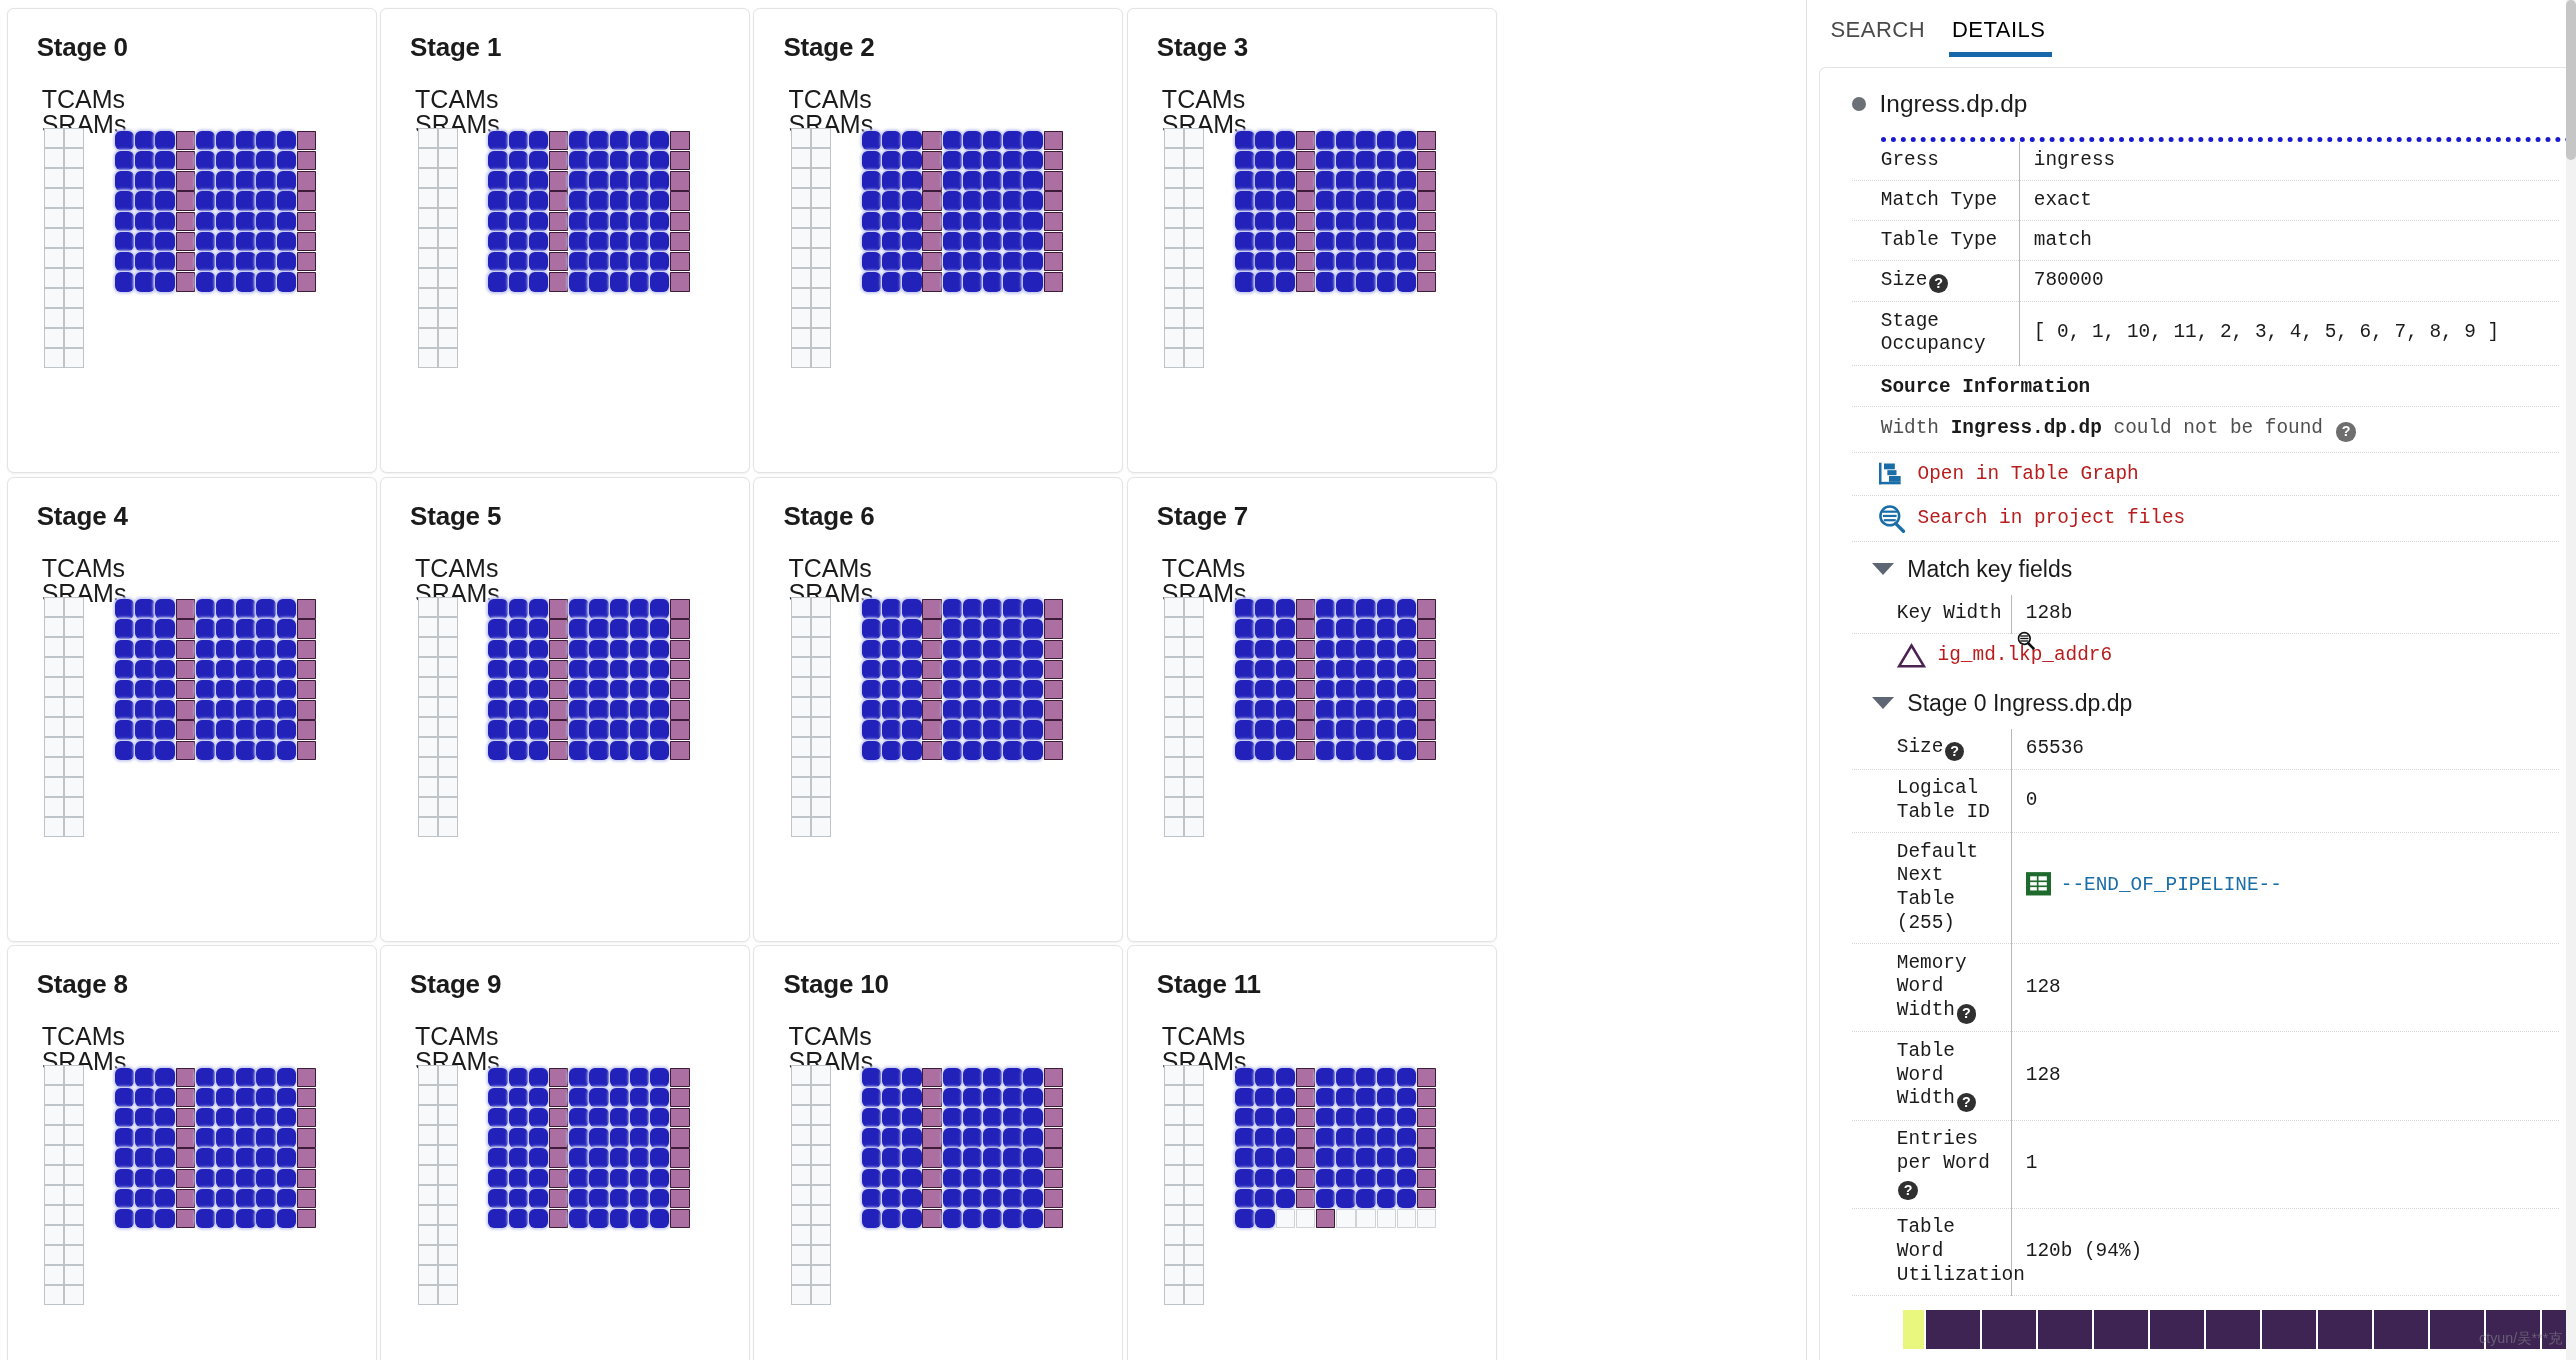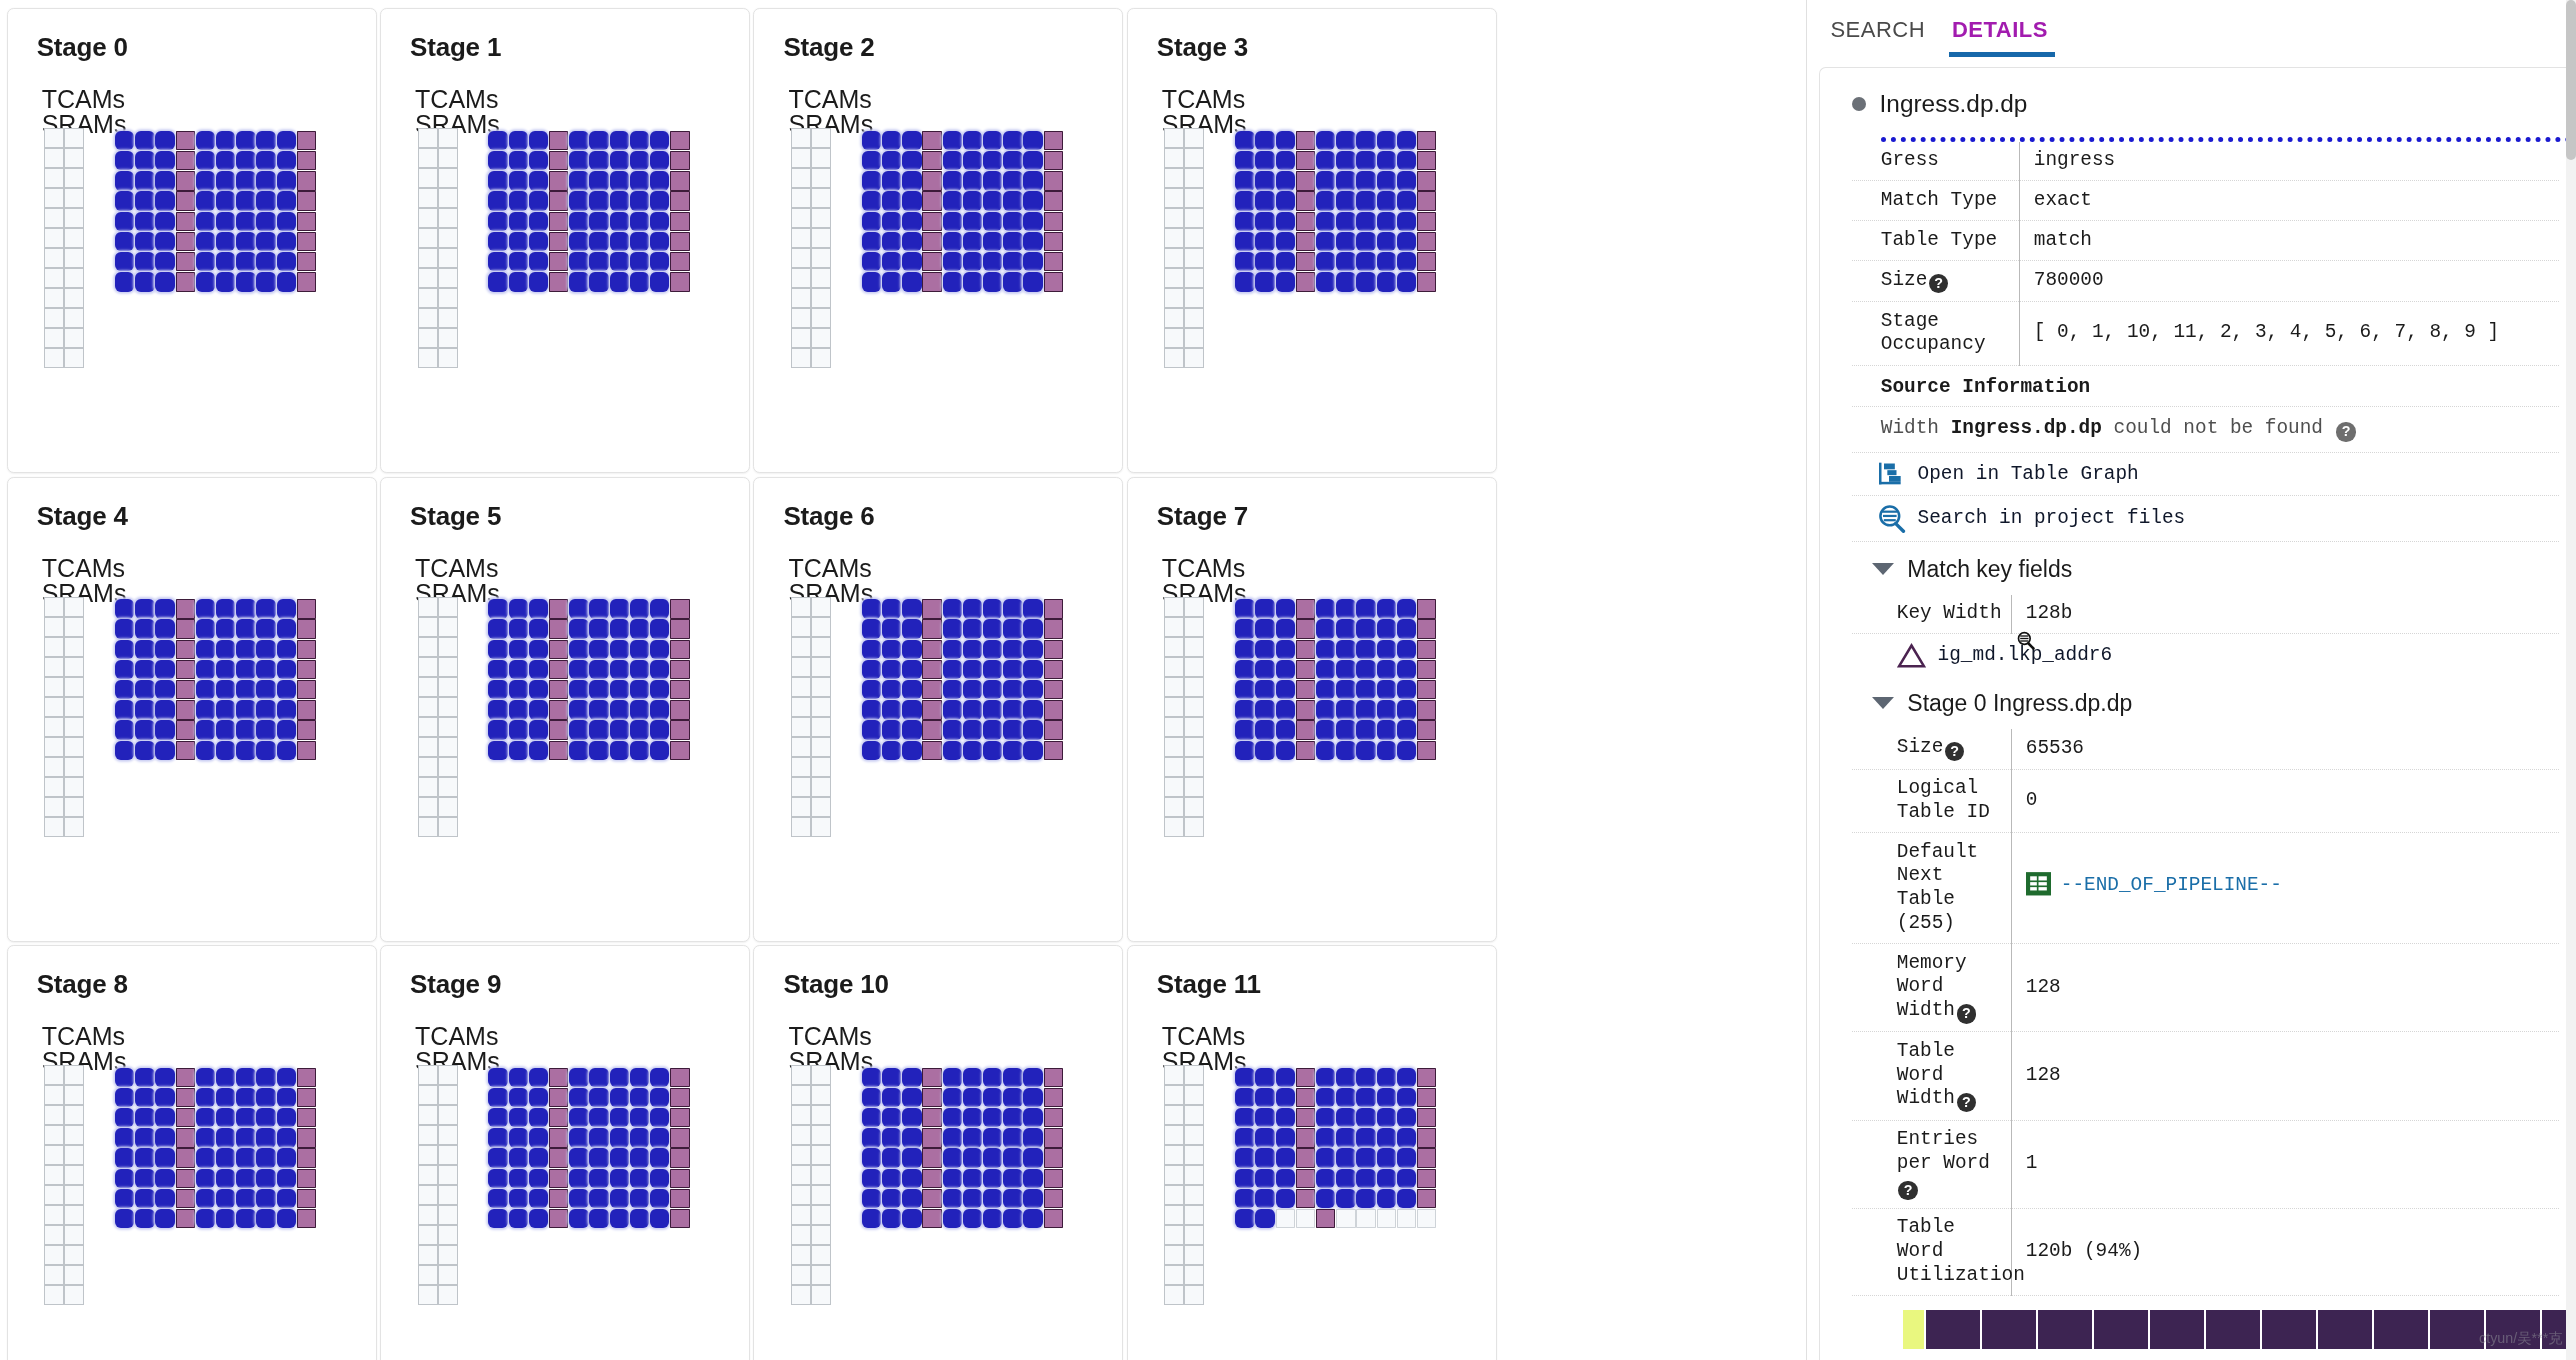--- a/index.html
+++ b/index.html
@@ -124,21 +124,21 @@
   .tab {
     font-size: 22px;
     letter-spacing: 0.5px;
     color: #4a4a4a;
     padding: 5px 18.5px 10px 8.4px;
     cursor: pointer;
     position: relative;
     background: none; border: none;
     font-family: "Liberation Sans", sans-serif;
   }
-  .tab.active { color: #a21caf; font-weight: 700; }
+  .tab.active { color: #000000; font-weight: 400; }
   .tab.active::after {
     content: "";
     position: absolute;
     left: 5px; right: 11.8px; bottom: 0;
     height: 5px; background: #1768aa;
   }
 
   #details-card {
     margin: 10px 0 0 11.8px;
     border: 0.8px solid #e3e3e3;
@@ -209,21 +209,21 @@
   .src-line b { color: #1b1b1b; }
 
   .link-row {
     display: flex; align-items: center; gap: 11.8px;
     padding: 8.4px 0 8.4px 25px;
     border-bottom: 1.7px dotted #d6d6d6;
     width: 707px;
   }
   .link-text {
     font-family: "Liberation Mono", monospace;
-    font-size: 19.4px; color: #0f172a; cursor: pointer;
+    font-size: 19.4px; color: #b91c1c; cursor: pointer;
   }
 
   .tree-row {
     display: flex; align-items: center; gap: 13.5px;
     padding: 13.5px 0 11.8px 20px;
   }
   .caret {
     width: 0; height: 0;
     border-left: 11px solid transparent;
     border-right: 11px solid transparent;

